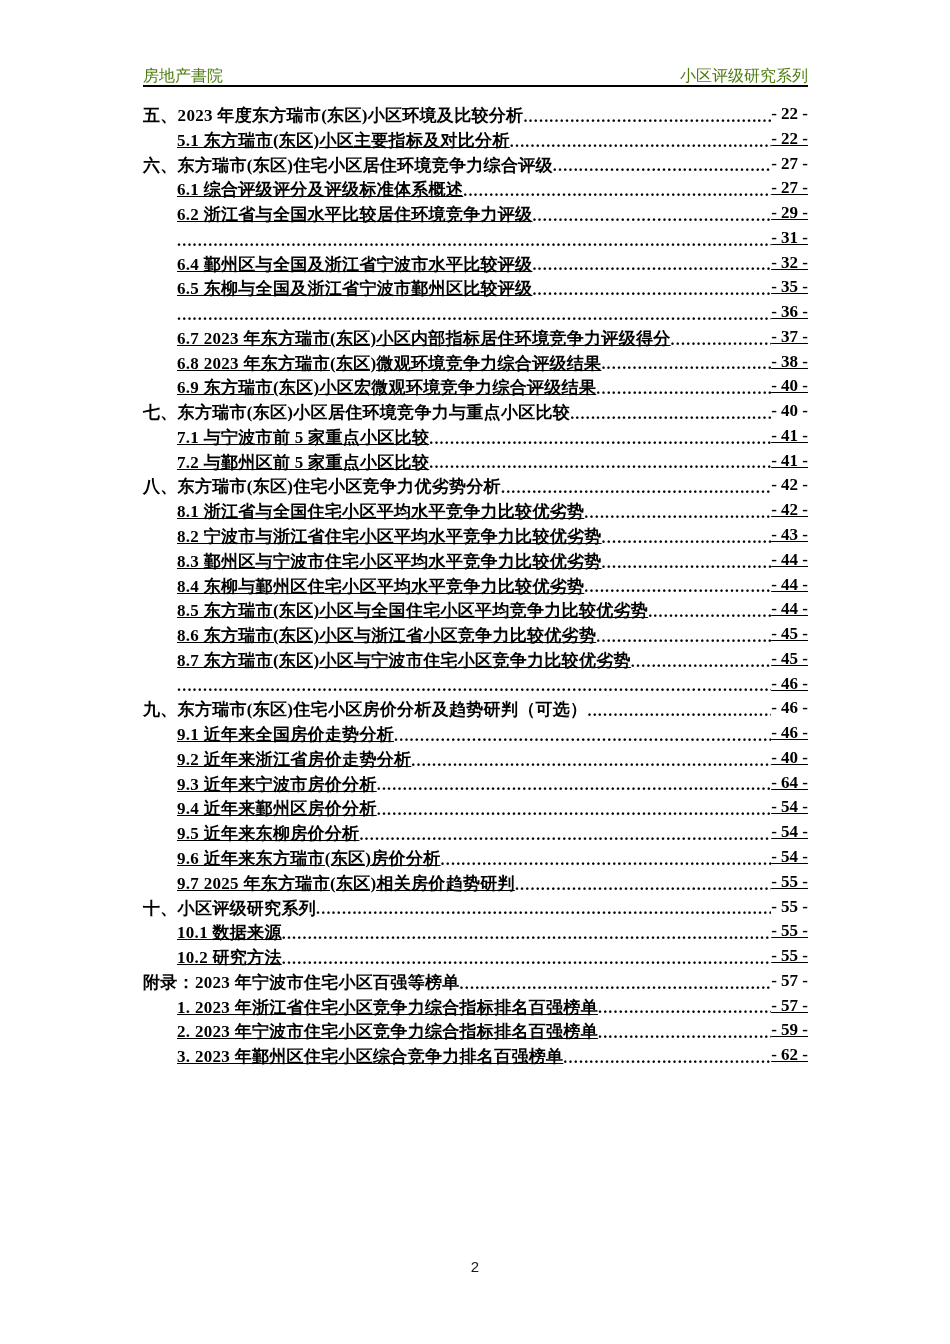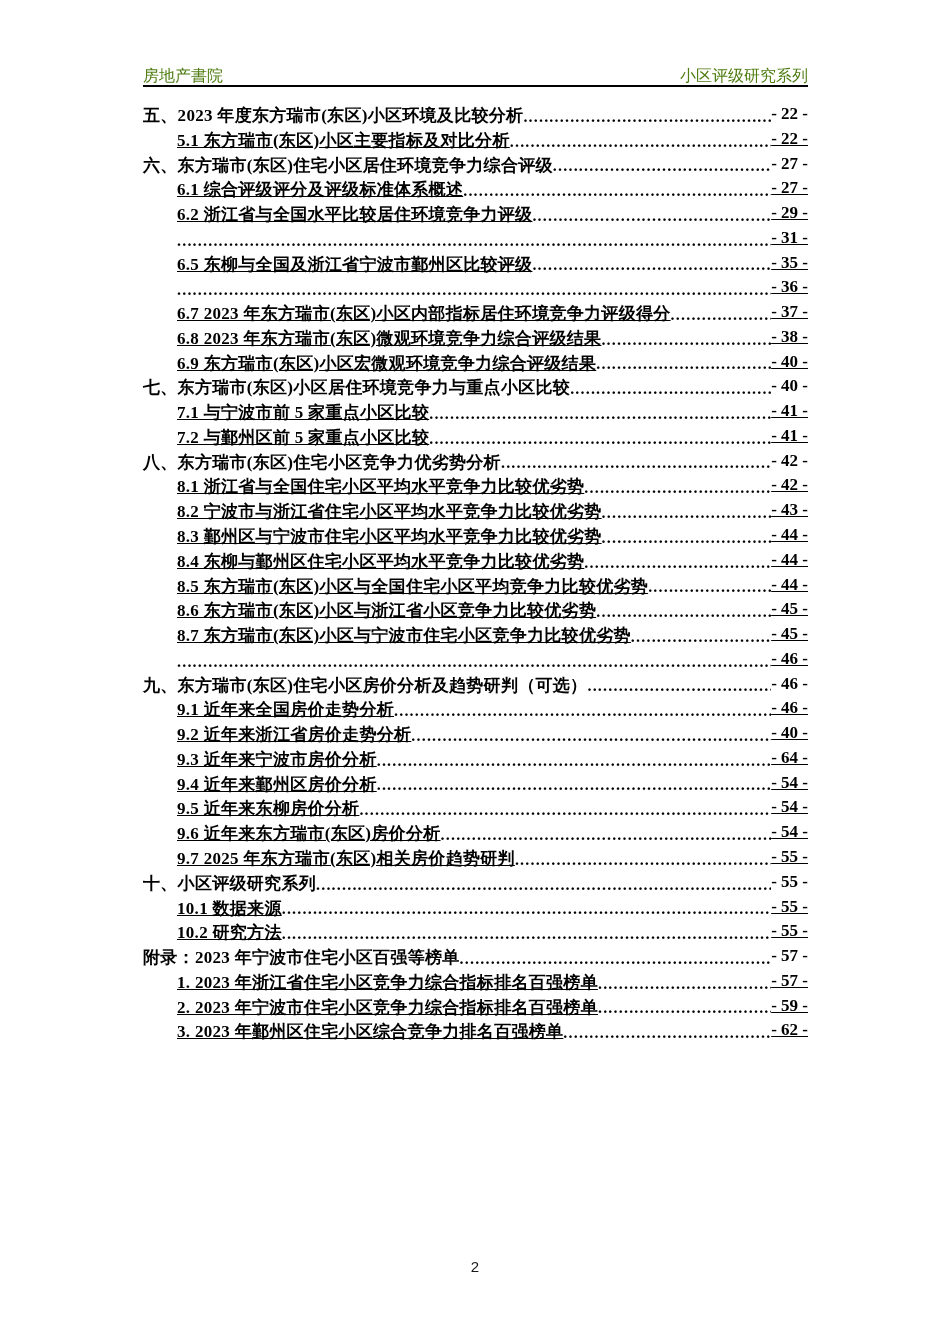--- a/index.html
+++ b/index.html
@@ -102,20 +102,25 @@
     <div class="toc-row level-2">
     <span class="toc-title">6.2 浙江省与全国水平比较居住环境竞争力评级</span>
     <span class="toc-leader"></span>
     <span class="toc-page">- 29 -</span>
   </div>
     <div class="toc-row level-2">
     <span class="toc-leader"></span>
     <span class="toc-page">- 31 -</span>
   </div>
     <div class="toc-row level-2">
+    <span class="toc-title">6.4 鄞州区与全国及浙江省宁波市水平比较评级</span>
+    <span class="toc-leader"></span>
+    <span class="toc-page">- 32 -</span>
+  </div>
+    <div class="toc-row level-2">
     <span class="toc-title">6.5 东柳与全国及浙江省宁波市鄞州区比较评级</span>
     <span class="toc-leader"></span>
     <span class="toc-page">- 35 -</span>
   </div>
     <div class="toc-row level-2">
     <span class="toc-leader"></span>
     <span class="toc-page">- 36 -</span>
   </div>
     <div class="toc-row level-2">
     <span class="toc-title">6.7 2023 年东方瑞市(东区)小区内部指标居住环境竞争力评级得分</span>

